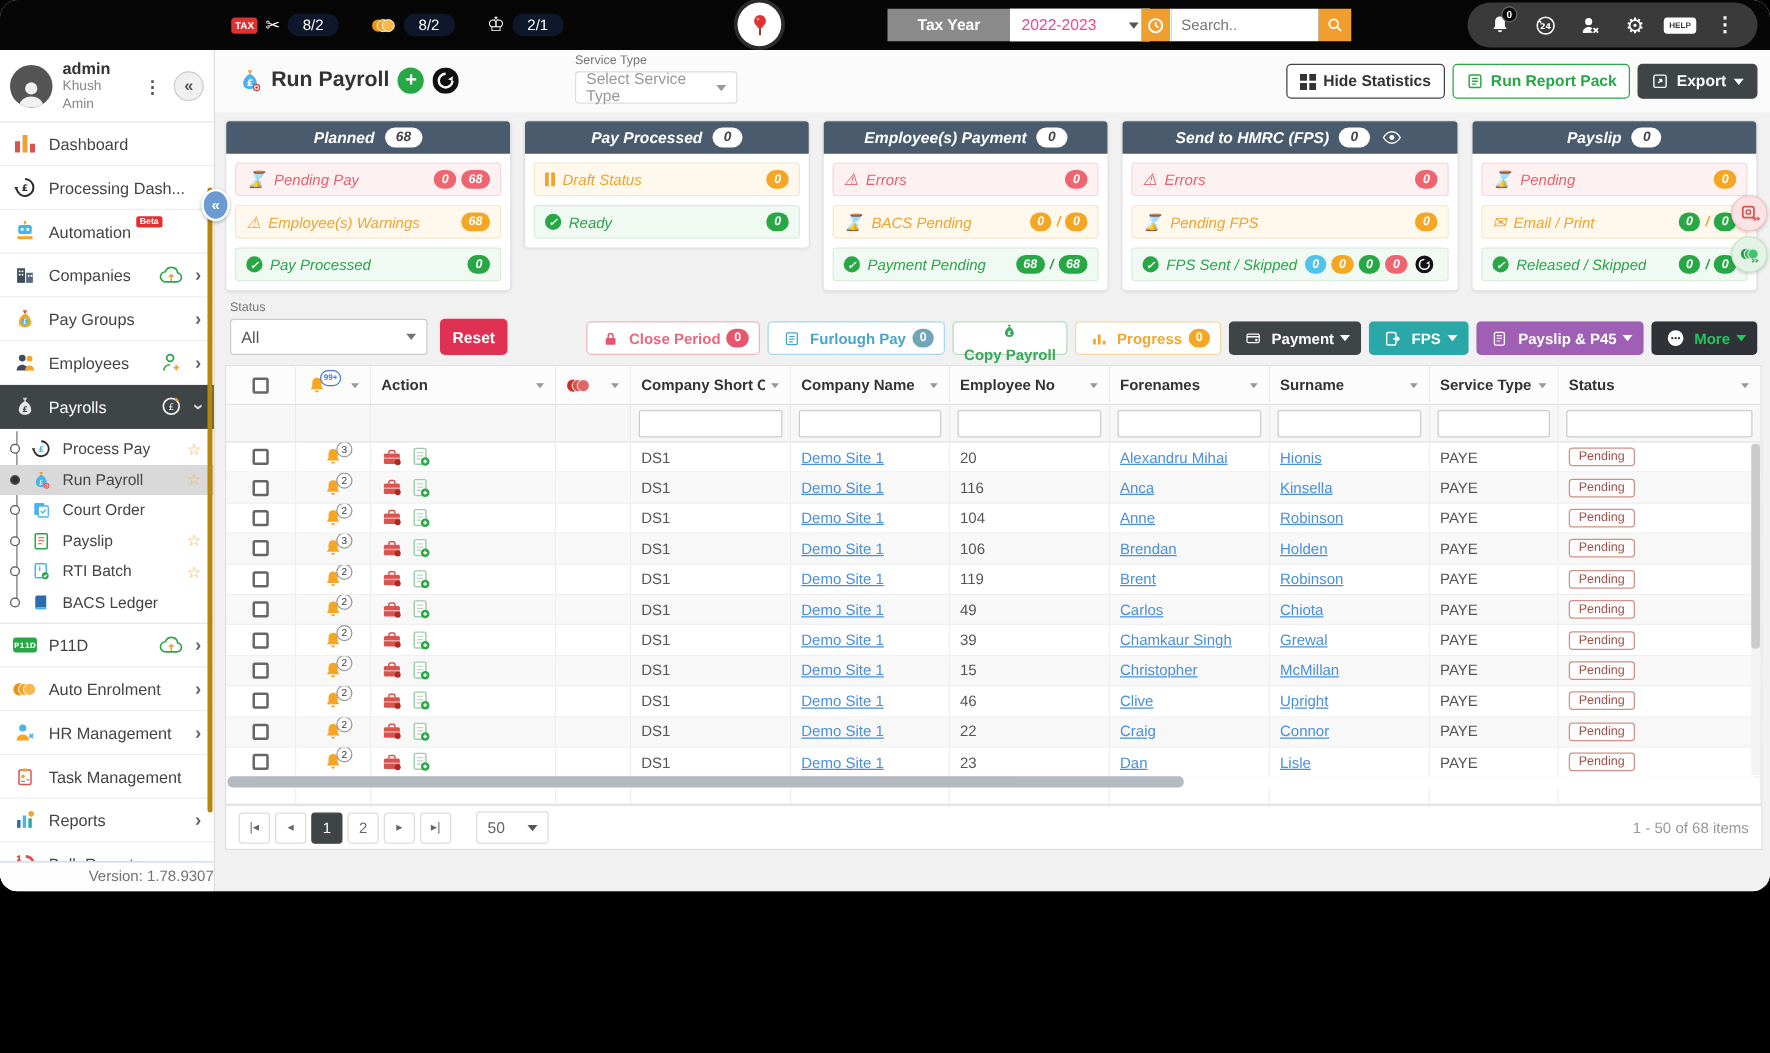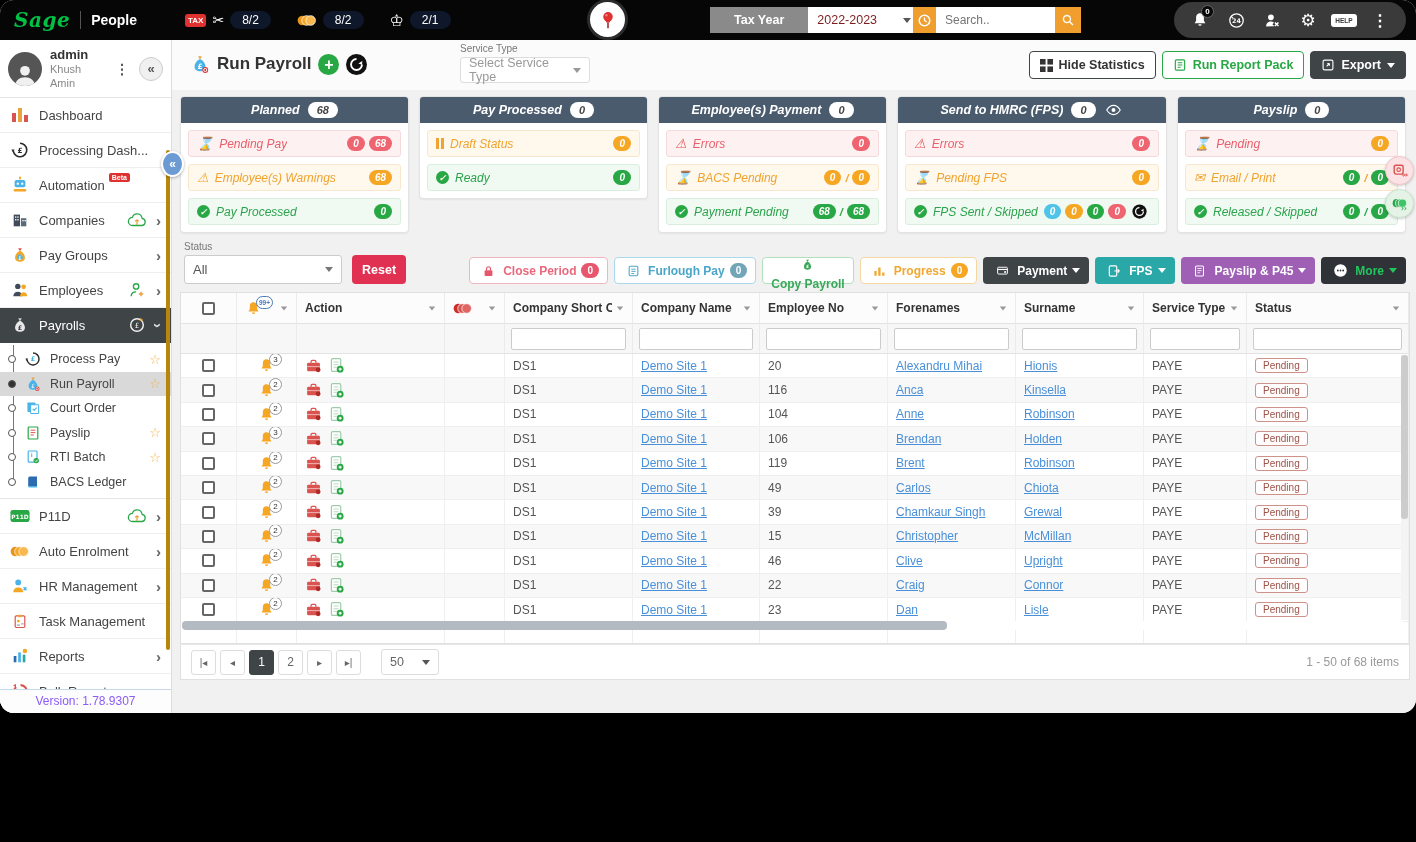--- a/index.html
+++ b/index.html
@@ -14,21 +14,21 @@
   .product { font-weight:bold; font-size:14px; }
   .topstats { position:absolute; left:185px; top:0; height:40px; display:flex; align-items:center; gap:26px; }
   .topstat { display:flex; align-items:center; gap:6px; cursor:pointer; }
   .topstat .pill { background:#0f172a; color:#fff; border-radius:10px; padding:2px 12px; font-size:12px; }
   .taxbox { background:#e03131; color:#fff; font-size:8px; font-weight:bold; padding:2px 3px; border-radius:3px; }
   .scissors-glyph { font-size:14px; color:#fff; }
   .crown-glyph { font-size:16px; color:#fff; }
   .pin-circle { position:absolute; left:590px; top:2px; width:35px; height:35px; background:#fff; border-radius:50%; display:flex; align-items:center; justify-content:center; box-shadow:0 0 0 3px rgba(255,255,255,.15); cursor:pointer; }
   .taxyear { position:absolute; left:710px; top:7px; height:26px; display:flex; font-size:12.5px; }
   .taxyear-label { background:#8a8a8a; padding:0 24px; line-height:26px; font-weight:bold; }
-  .taxyear-select { background:#fff; color:#7f1d1d; width:112px; padding:0 8px; line-height:24px; display:flex; align-items:center; justify-content:space-between; cursor:pointer; border:1px solid #fff; }
+  .taxyear-select { background:#fff; color:#ec4899; width:112px; padding:0 8px; line-height:24px; display:flex; align-items:center; justify-content:space-between; cursor:pointer; border:1px solid #fff; }
   .searchbox { position:absolute; left:913px; top:7px; height:26px; display:flex; }
   .search-clock { width:24px; background:#f09e2e; display:flex; align-items:center; justify-content:center; border-right:1px solid #fff; }
   .searchbox input { width:118px; border:none; outline:none; padding:0 8px; font-size:12px; color:#333; }
   .search-btn { width:26px; background:#f09e2e; border:none; display:flex; align-items:center; justify-content:center; cursor:pointer; }
   .icon-pill { position:absolute; right:10px; top:2px; height:36px; background:#3a3a3a; border-radius:18px; display:flex; align-items:center; padding:0 8px; }
   .tb-ico { width:36px; height:36px; display:flex; align-items:center; justify-content:center; position:relative; cursor:pointer; color:#fff; }
   .gear-glyph { font-size:17px; } .kebab-glyph { font-size:16px; font-weight:bold; }
   .bell-badge { position:absolute; top:3px; right:4px; background:#0a0a0a; border:1px solid #666; color:#fff; font-size:8px; min-width:13px; height:13px; line-height:11px; border-radius:7px; text-align:center; font-weight:bold; }
   .help-badge { background:#fff; color:#3a3a3a; font-size:6.5px; font-weight:bold; padding:3px 4px; border-radius:3px; }
 
@@ -50,21 +50,21 @@
   .nav-item.selected { background:#3f4447; color:#fff; border-bottom:1px solid #3f4447; }
   .nav-item.selected .arrow { color:#ddd; }
   .nav-sub { position:relative; border-bottom:1px solid #e5e5e5; padding:4px 0; }
   .nav-sub::before { content:""; position:absolute; left:13px; top:2px; bottom:14px; width:1px; background:#777; }
   .sub-item { height:24.5px; display:flex; align-items:center; gap:7px; padding:0 10px 0 8px; font-size:12.5px; color:#444; cursor:pointer; position:relative; }
   .sub-item.active { background:#d9d9d9; }
   .bullet { width:8px; height:8px; border-radius:50%; border:1.5px solid #555; background:#fff; flex:none; z-index:1; }
   .sub-item.active .bullet { background:#333; }
   .star { color:#f8b24e; font-size:13px; margin-left:auto; }
   .sidebar-scrollbar { position:absolute; right:1px; top:110px; width:4px; height:500px; background:#b8860b; border-radius:2px; }
-  .version { position:absolute; bottom:0; left:0; right:0; height:24px; line-height:23px; text-align:center; color:#8b5cf6; font-size:12px; border-top:1px solid #c9d8e8; background:#fdfdfd; }
+  .version { position:absolute; bottom:0; left:0; right:0; height:24px; line-height:23px; text-align:right; color:#737373; font-size:12px; border-top:1px solid #c9d8e8; background:#fdfdfd; }
   .float-collapse { position:absolute; left:161px; top:151px; width:23px; height:26px; background:#6b9bd2; border:2px solid #fff; border-radius:50%; color:#fff; display:flex; align-items:center; justify-content:center; font-size:12px; font-weight:bold; z-index:30; cursor:pointer; box-shadow:0 1px 3px rgba(0,0,0,.3); }
 
   
   .main { position:absolute; left:172px; top:40px; right:0; bottom:0; background:#f1f1f1; }
   .pagehead { height:50px; background:#fbfbfb; position:relative; }
   .title-cluster { position:absolute; left:18px; top:12px; display:flex; align-items:center; gap:7px; }
   .page-title { font-size:17px; font-weight:bold; color:#333; }
   .add-btn { width:21px; height:21px; border-radius:50%; background:#28a745; color:#fff; border:none; font-size:16px; font-weight:bold; line-height:19px; cursor:pointer; }
   .refresh-btn { width:21px; height:21px; border:none; background:transparent; cursor:pointer; padding:0; }
   .service-type { position:absolute; left:288px; top:3px; }
@@ -147,25 +147,20 @@
   .frbtn { width:29px; height:29px; border-radius:50%; display:flex; align-items:center; justify-content:center; cursor:pointer; box-shadow:0 1px 3px rgba(0,0,0,.2); }
   .fr-pink { background:#fbe3e5; border:1px solid #f2c6ca; }
   .fr-green { background:#e4f3e6; border:1px solid #c8e6cd; }
 </style>
 </head>
 <body>
 
 <div class="app">
 
   <header class="topbar">
-    <div class="brand-cluster">
-      <span class="sage-logo">Sage</span>
-      <span class="brand-divider"></span>
-      <span class="product">People</span>
-    </div>
     <div class="topstats" id="topstats">
         <span class="topstat">
           <span class="taxbox">TAX</span>
           <span class="scissors-glyph">✂</span>
           <span class="pill">8/2</span>
         </span>
         <span class="topstat">
           <span class="ico ">
             <svg width="20" height="13" viewBox="0 0 22 14">
               <circle cx="6" cy="7" r="5.3" fill="#e8941a"></circle>

